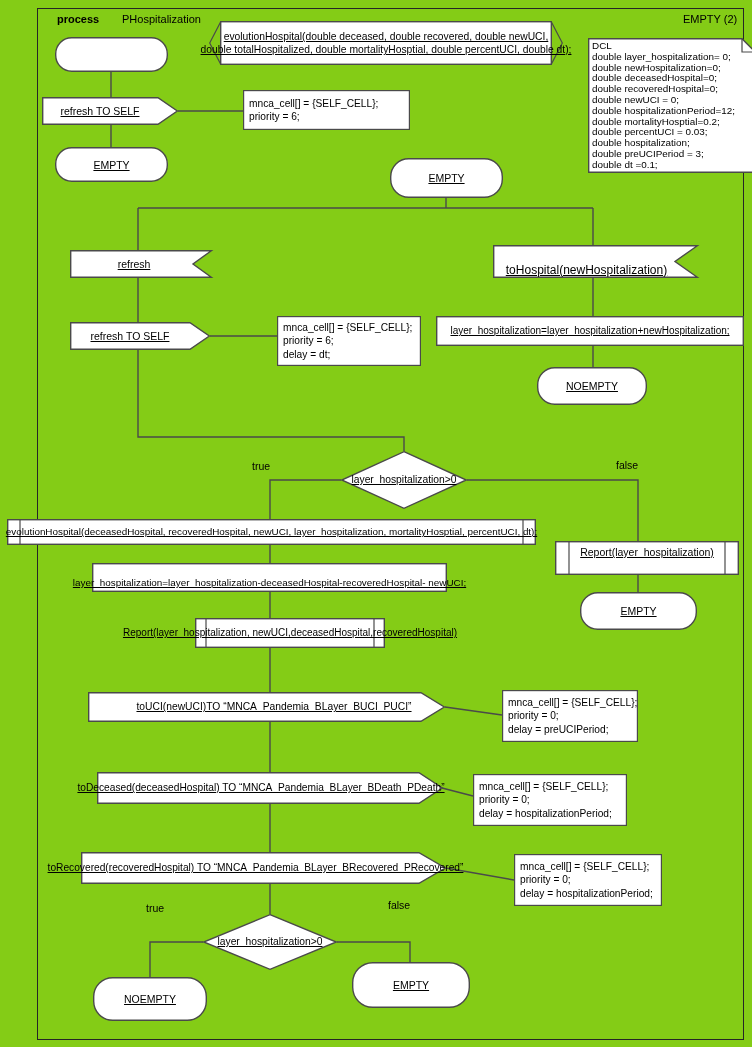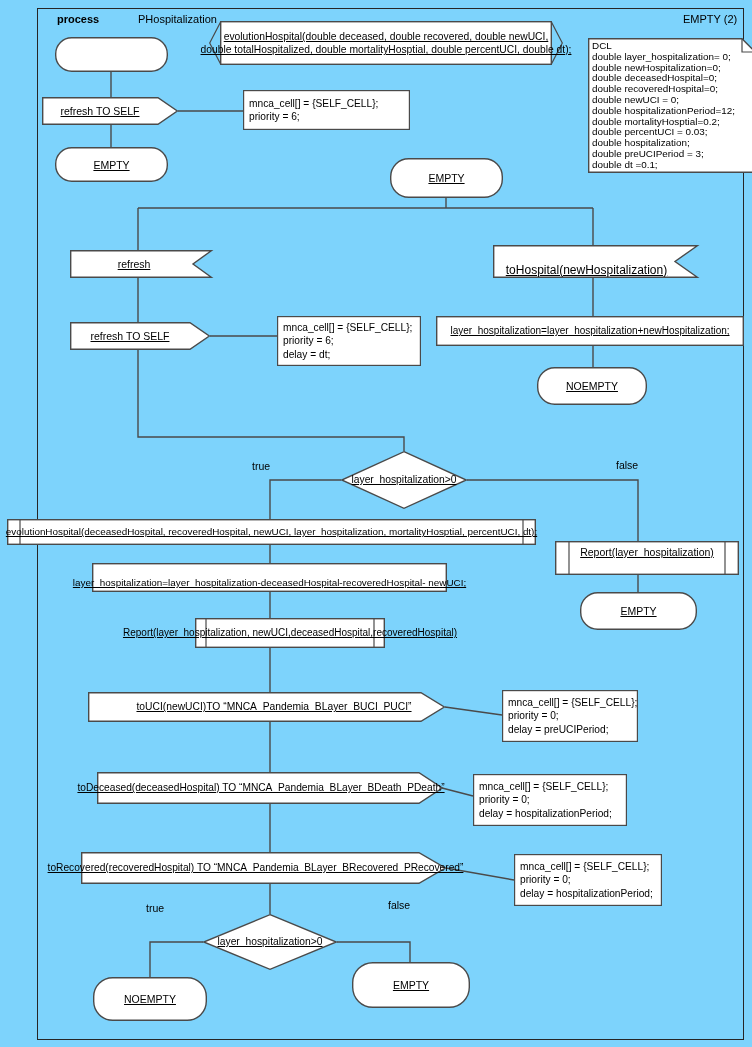--- a/index.html
+++ b/index.html
@@ -1,16 +1,16 @@
 <!DOCTYPE html>
 <html><head>
 <meta charset="utf-8">
 <style>
   html,body{margin:0;padding:0;background:#ffffff;}
-  .diagram{position:relative;width:752px;height:1047px;background:#7dd3fc;
+  .diagram{position:relative;width:752px;height:1047px;background:#84cc16;
     font-family:"Liberation Sans",sans-serif;color:#000;overflow:hidden;}
   .frame{position:absolute;left:37px;top:8px;width:705px;height:1030px;
     border:1.6px solid #262626;}
   .node{position:absolute;}
   .node svg{position:absolute;left:0;top:0;overflow:visible;display:block;}
   .lbl{position:absolute;inset:0;display:flex;align-items:center;justify-content:center;
     text-align:center;font-size:10.5px;line-height:12px;white-space:nowrap;text-decoration:underline;}
   .lbl.col{flex-direction:column;}
   .txt-left{position:absolute;inset:0;padding:4px 6px;font-size:10.2px;line-height:13.5px;
     display:flex;flex-direction:column;justify-content:center;text-align:left;white-space:nowrap;}
@@ -40,21 +40,21 @@
       M270,545 V563  M270,592 V618  M270,648 V692
       M638,575 V592
       M445,707 L502,715
       M270,722 V772  M442,788 L473,796
       M270,804 V852  M446,868 L514,880
       M270,884 V914
       M203,942 H150 V977  M337,942 H410 V962"></path>
   </svg>
 
   <span class="hdr" style="left:57px;top:13px;font-weight:bold;">process</span>
-  <span class="hdr" style="left:122px;top:13px;margin-left:16px;">PHospitalization</span>
+  <span class="hdr" style="left:122px;top:13px;">PHospitalization</span>
 
   <div class="node" style="left:55px;top:37px;width:113px;height:35px;">
     <svg width="113" height="35">
         <rect class="shape-stroke" x="0.7" y="0.7" width="111.6" height="33.6" rx="16"></rect>
       </svg>
   </div>
 
   <div class="node" style="left:42px;top:97px;width:136px;height:28px;">
     <svg width="136" height="28">
         <polygon class="shape-stroke" points="0.7,0.7 116,0.7 135.3,14 116,27.3 0.7,27.3"></polygon>

